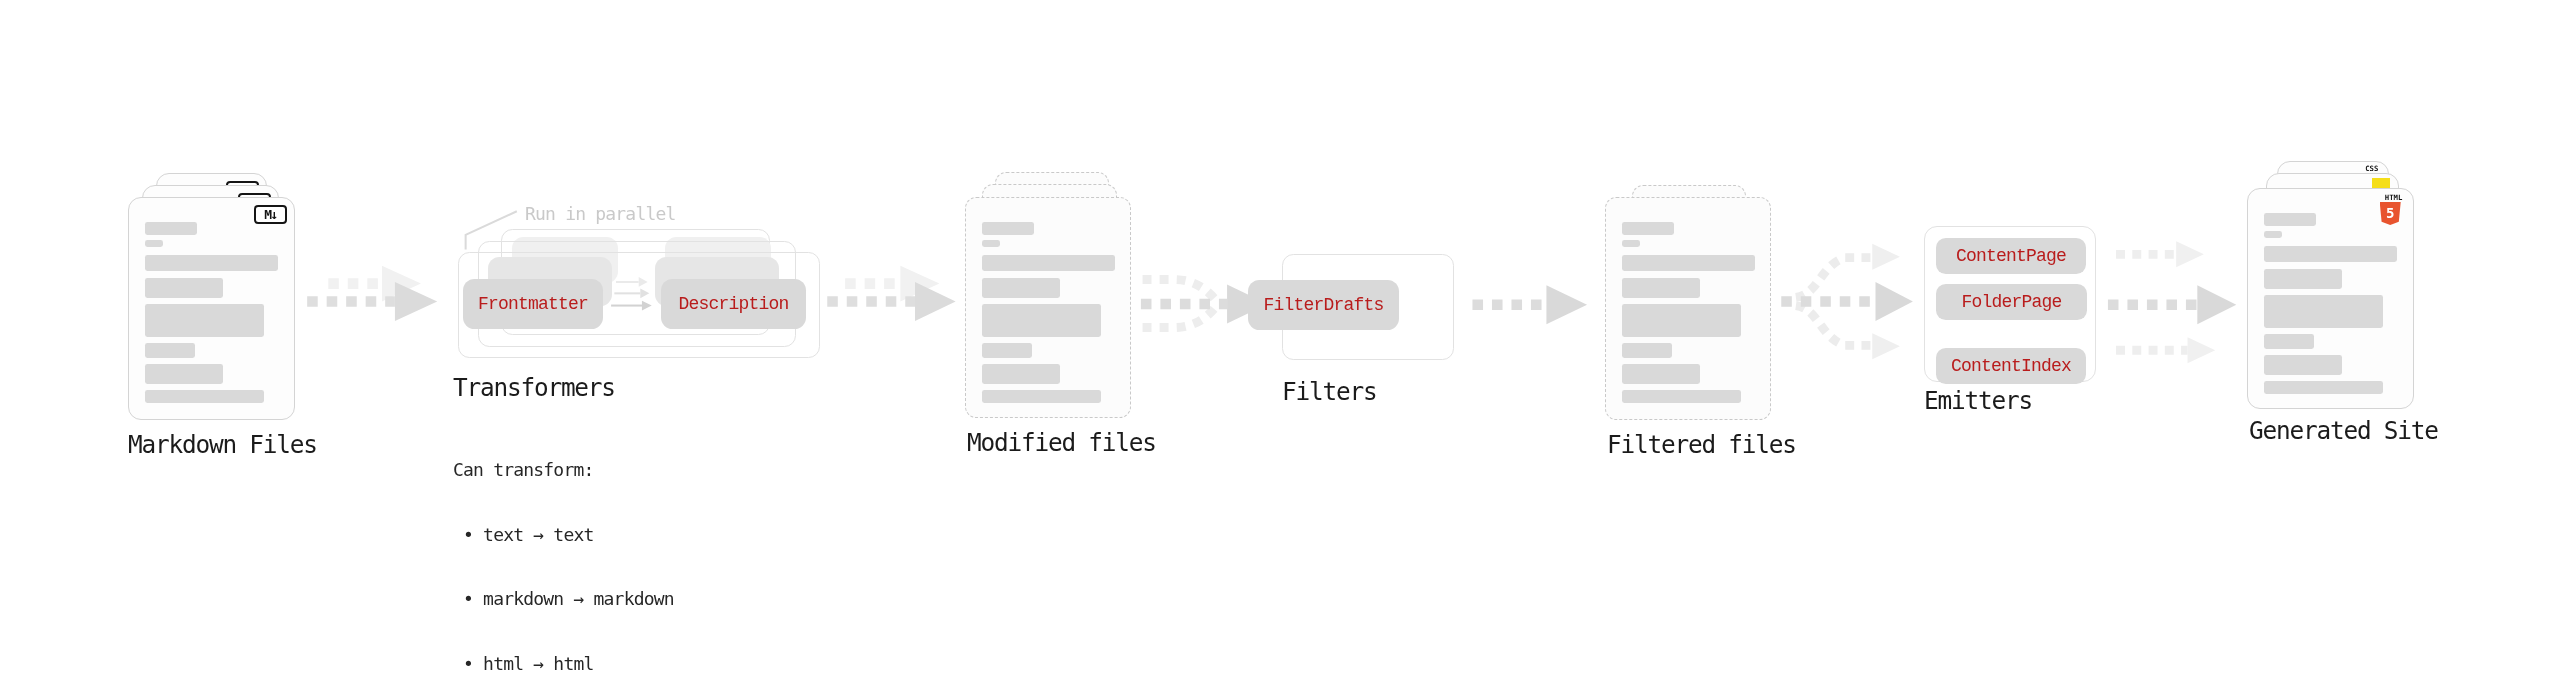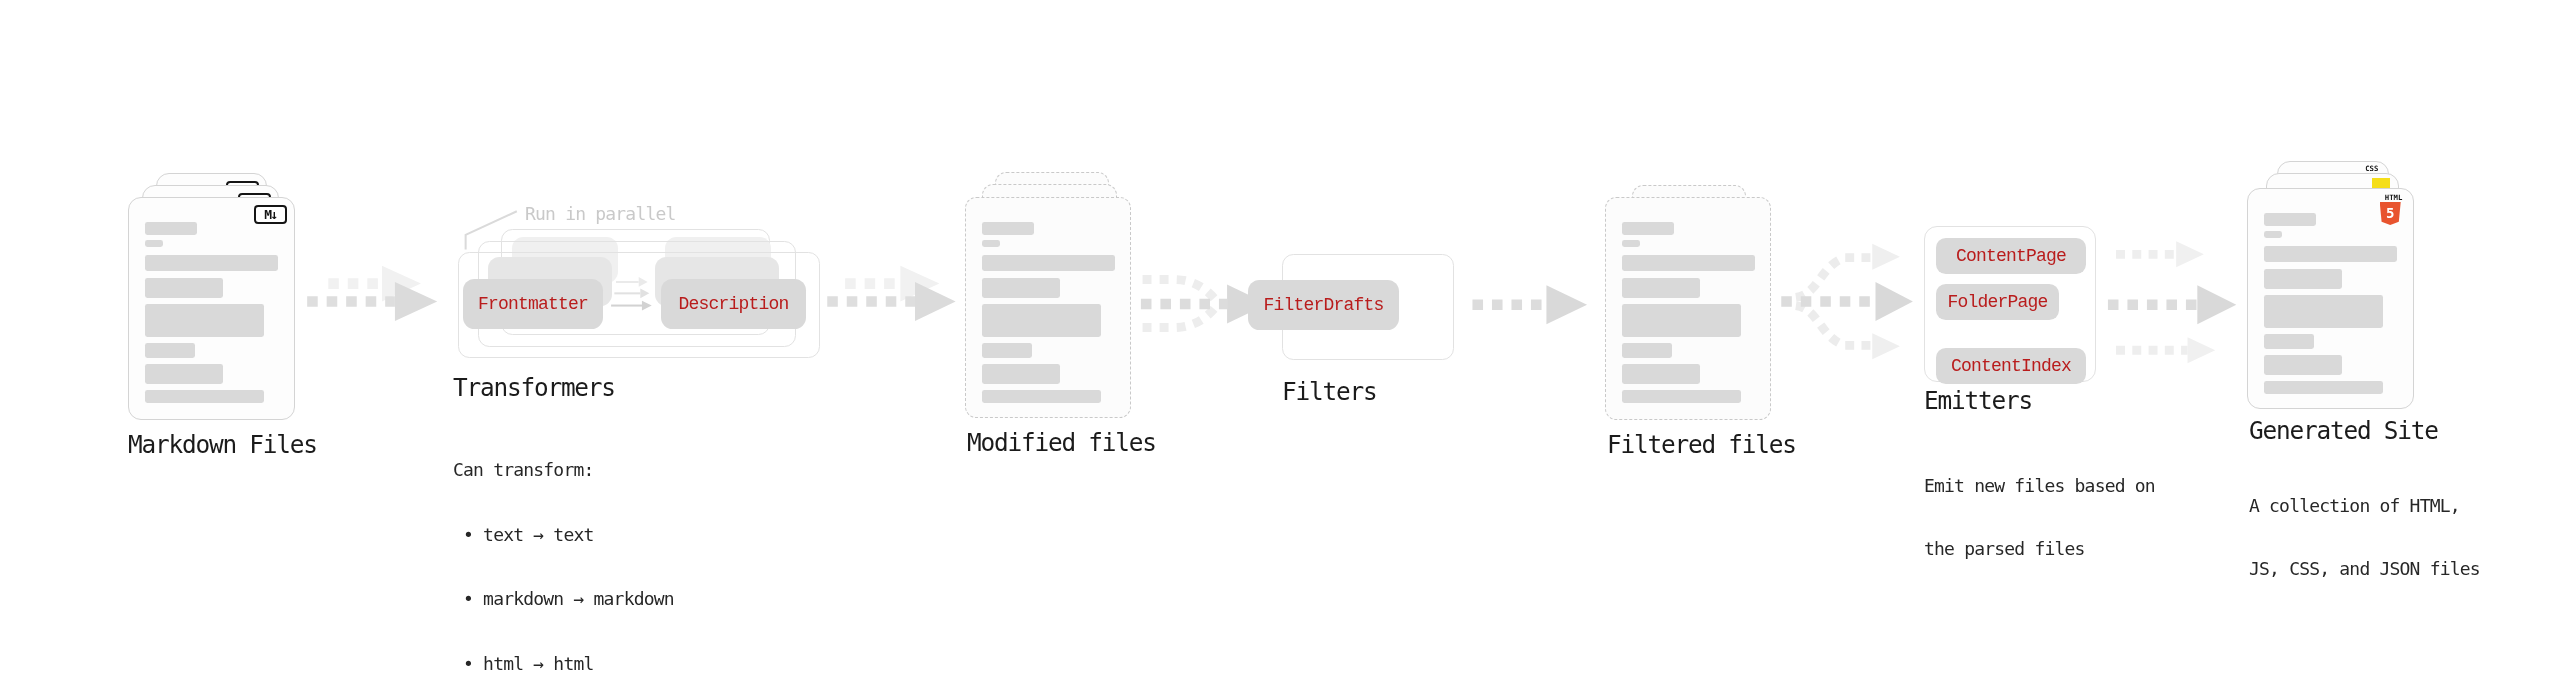--- a/index.html
+++ b/index.html
@@ -187,27 +187,23 @@
       <div class="bar b5"></div>
       <div class="bar b6"></div>
       <div class="bar b7"></div>
       <div class="bar b8"></div>
     </div>
   </div>
   <div class="title" style="left:1607px;top:432px">Filtered files</div>
 
   <div class="outline-box" style="left:1924px;top:226px;width:172px;height:156px;border-radius:13px"></div>
   <div class="pill emitter" style="left:1936px;top:238px;width:150px;height:36px">ContentPage</div>
-  <div class="pill emitter" style="left:1936px;top:284px;width:123px;height:36px">FolderPage</div>
+  <div class="pill emitter" style="left:1936px;top:284px;width:151px;height:36px">FolderPage</div>
   <div class="pill emitter" style="left:1936px;top:348px;width:150px;height:36px">ContentIndex</div>
   <div class="title" style="left:1924px;top:388px">Emitters</div>
-  <div class="subtext" style="left:1924px;top:433px">
-    <div>Emit new files based on</div>
-    <div>the parsed files</div>
-  </div>
 
   <div>
     <div class="doc" style="left:2277px;top:161px;width:112px;height:222px">
       <div class="css-badge">
         <div class="css-txt">CSS</div>
         <div class="css-bar"></div>
       </div>
     </div>
     <div class="doc" style="left:2266px;top:173px;width:133px;height:222px">
       <div class="js-badge"></div>
@@ -221,19 +217,15 @@
       <div class="bar b2"></div>
       <div class="bar b3"></div>
       <div class="bar b4"></div>
       <div class="bar b5"></div>
       <div class="bar b6"></div>
       <div class="bar b7"></div>
       <div class="bar b8"></div>
     </div>
   </div>
   <div class="title" style="left:2249px;top:418px">Generated Site</div>
-  <div class="subtext" style="left:2249px;top:453px">
-    <div>A collection of HTML,</div>
-    <div>JS, CSS, and JSON files</div>
-  </div>
 
 </div>
 
 
 </body></html>

